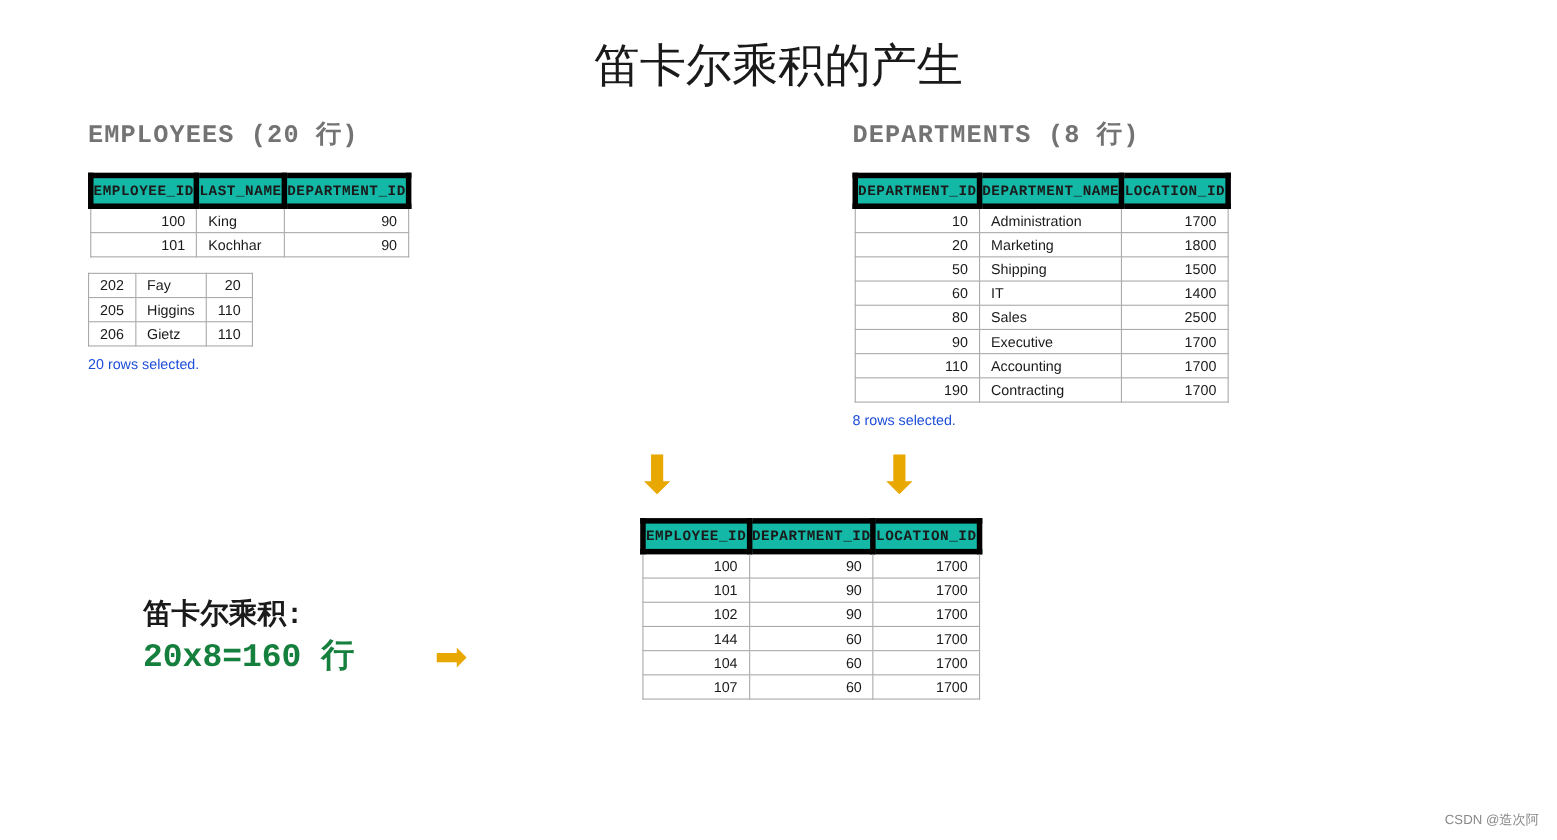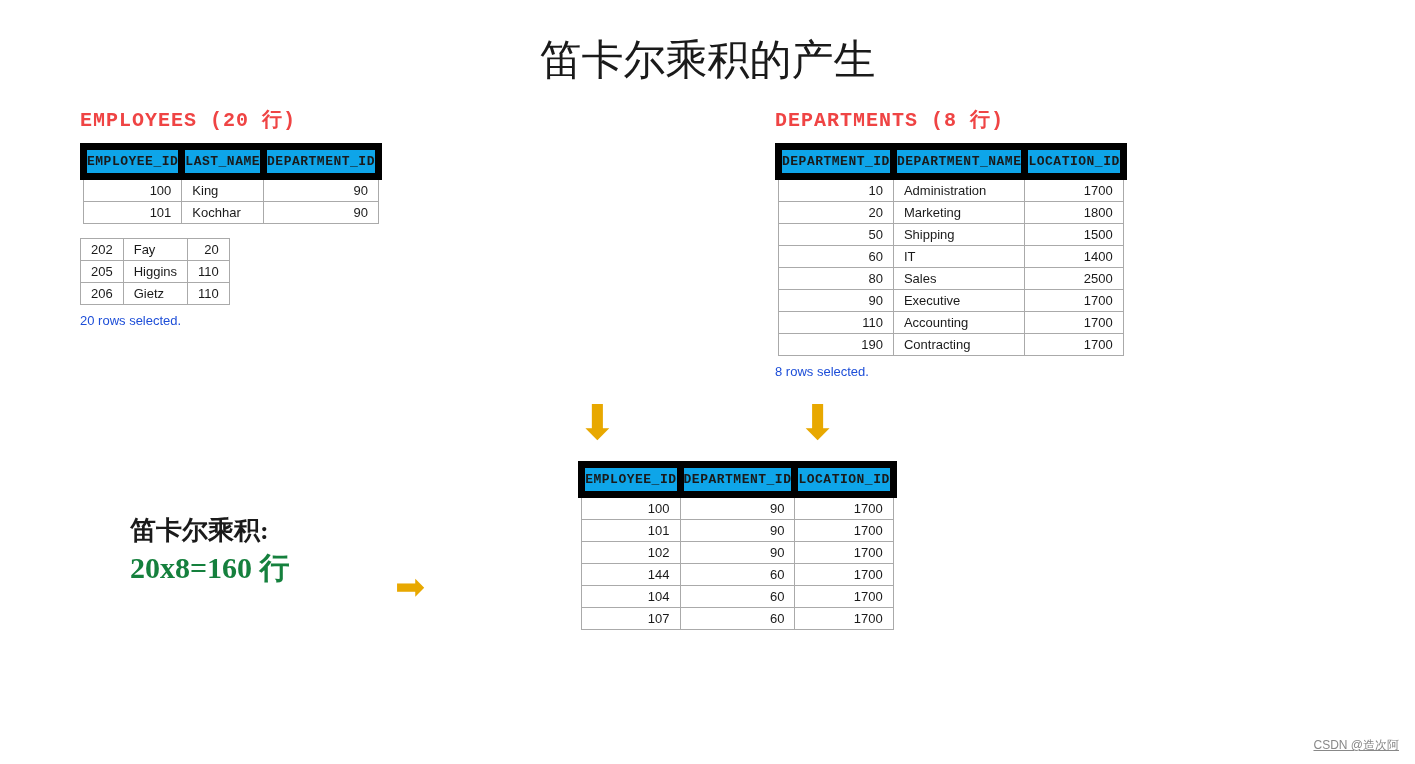--- a/index.html
+++ b/index.html
@@ -34,37 +34,37 @@
       flex: 0 0 auto;
       width: 420px;
     }
 
     .right-section {
       flex: 0 0 auto;
       width: 560px;
     }
 
     .section-title {
-      font-size: 20px;
+      font-size: 23px;
       font-weight: bold;
-      color: #ef4444;
-      margin-bottom: 10px;
+      color: #737373;
+      margin-bottom: 20px;
       font-family: "Courier New", monospace;
       letter-spacing: 1px;
     }
 
     .db-table {
       border-collapse: collapse;
       font-size: 14px;
       font-family: Arial, sans-serif;
     }
 
     .db-table th {
-      background-color: #0ea5e9;
-      border: 7px solid #000000;
+      background-color: #14b8a6;
+      border: 5px solid #000000;
       padding: 4px 0;
       text-align: center;
       font-weight: bold;
       color: #1a1a1a;
       font-family: "Courier New", monospace;
       font-size: 13px;
       letter-spacing: 0.5px;
     }
 
     .db-table td {
@@ -112,22 +112,22 @@
       justify-content: center;
       align-items: flex-start;
       gap: 40px;
       padding: 0 80px;
       position: relative;
     }
 
     .cartesian-label {
       position: absolute;
       left: 130px;
-      top: 52px;
-      font-family: Liberation Serif, serif;
+      top: 69px;
+      font-family: Liberation Mono, monospace;
       font-size: 26px;
       font-weight: bold;
       color: #1a1a1a;
     }
 
     .cartesian-label .formula {
       font-size: 30px;
       font-weight: bold;
       color: #15803d;
     }
@@ -146,21 +146,20 @@
     .bottom-table-wrapper {
       margin-left: 60px;
     }
 
     .watermark {
       position: absolute;
       bottom: 10px;
       right: 16px;
       font-size: 12px;
       color: #888;
-      text-decoration: underline;
     }
 
   </style>
 </head>
 <body>
 
 <h1 class="page-title">笛卡尔乘积的产生</h1>
 
 <div class="content-area">
 

